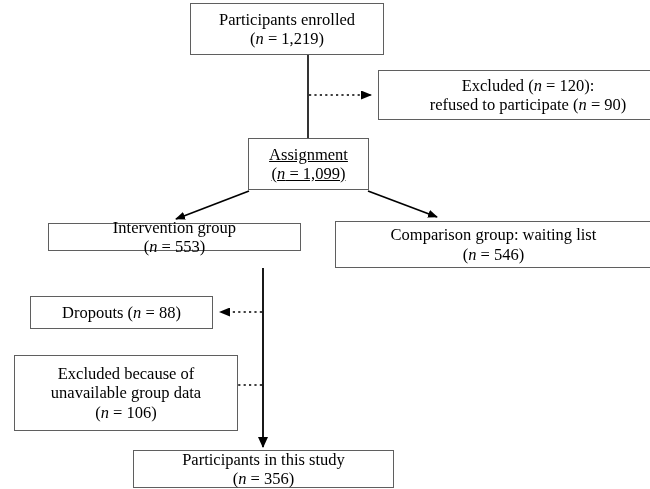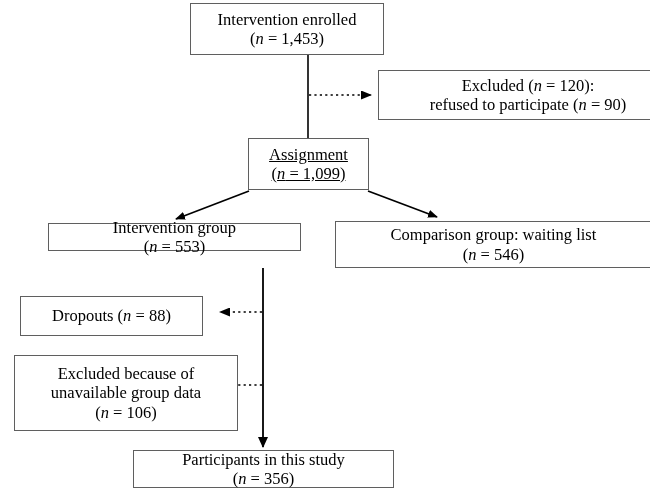--- a/index.html
+++ b/index.html
@@ -72,22 +72,22 @@
     <line x1="368" y1="191" x2="437" y2="217" stroke="#000000" stroke-width="1.7" marker-end="url(#arrowSolid)"></line>
 
     <line x1="263" y1="268" x2="263" y2="447" stroke="#000000" stroke-width="1.8" marker-end="url(#arrowDown)"></line>
 
     <line x1="262" y1="312" x2="220" y2="312" stroke="#000000" stroke-width="1.6" stroke-dasharray="2.2 3.2" marker-end="url(#arrowDotL)"></line>
 
     <line x1="262" y1="385" x2="218" y2="385" stroke="#000000" stroke-width="1.6" stroke-dasharray="2.2 3.2" marker-end="url(#arrowDotL)"></line>
   </svg>
 
   <div class="node" style="left:190px; top:3px; width:194px; height:52px;">
-    <span class="ln">Intervention enrolled</span>
-    <span class="ln"><span>(</span><span class="it">n</span><span> = 1,453)</span></span>
+    <span class="ln">Participants enrolled</span>
+    <span class="ln"><span>(</span><span class="it">n</span><span> = 1,219)</span></span>
   </div>
 
   <div class="node" style="left:378px; top:70px; width:300px; height:50px;">
     <span class="ln"><span>Excluded (</span><span class="it">n</span><span> = 120):</span></span>
     <span class="ln"><span>refused to participate (</span><span class="it">n</span><span> = 90)</span></span>
   </div>
 
   <div class="node" style="left:248px; top:138px; width:121px; height:52px;text-decoration:underline;">
     <span class="ln">Assignment</span>
     <span class="ln"><span>(</span><span class="it">n</span><span> = 1,099)</span></span>
@@ -96,21 +96,21 @@
   <div class="node" style="left:48px; top:223px; width:253px; height:28px;">
     <span class="ln">Intervention group</span>
     <span class="ln"><span>(</span><span class="it">n</span><span> = 553)</span></span>
   </div>
 
   <div class="node" style="left:335px; top:221px; width:317px; height:47px;">
     <span class="ln">Comparison group: waiting list</span>
     <span class="ln"><span>(</span><span class="it">n</span><span> = 546)</span></span>
   </div>
 
-  <div class="node" style="left:20px; top:296px; width:183px; height:40px;">
+  <div class="node" style="left:30px; top:296px; width:183px; height:33px;">
     <span class="ln"><span>Dropouts (</span><span class="it">n</span><span> = 88)</span></span>
   </div>
 
   <div class="node" style="left:14px; top:355px; width:224px; height:76px;">
     <span class="ln">Excluded because of</span>
     <span class="ln">unavailable group data</span>
     <span class="ln"><span>(</span><span class="it">n</span><span> = 106)</span></span>
   </div>
 
   <div class="node" style="left:133px; top:450px; width:261px; height:38px;text-align:center;">

